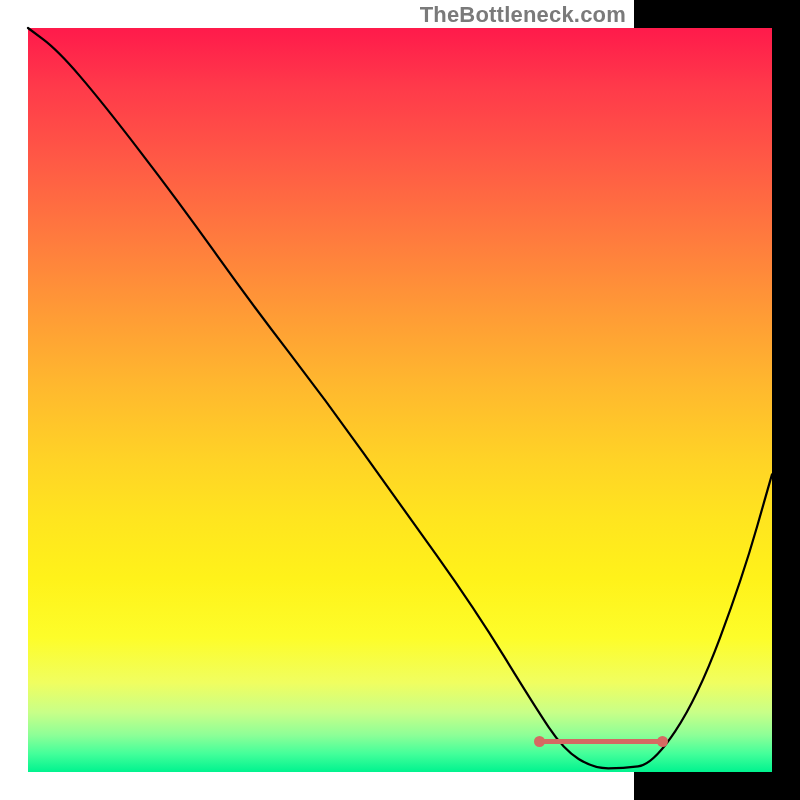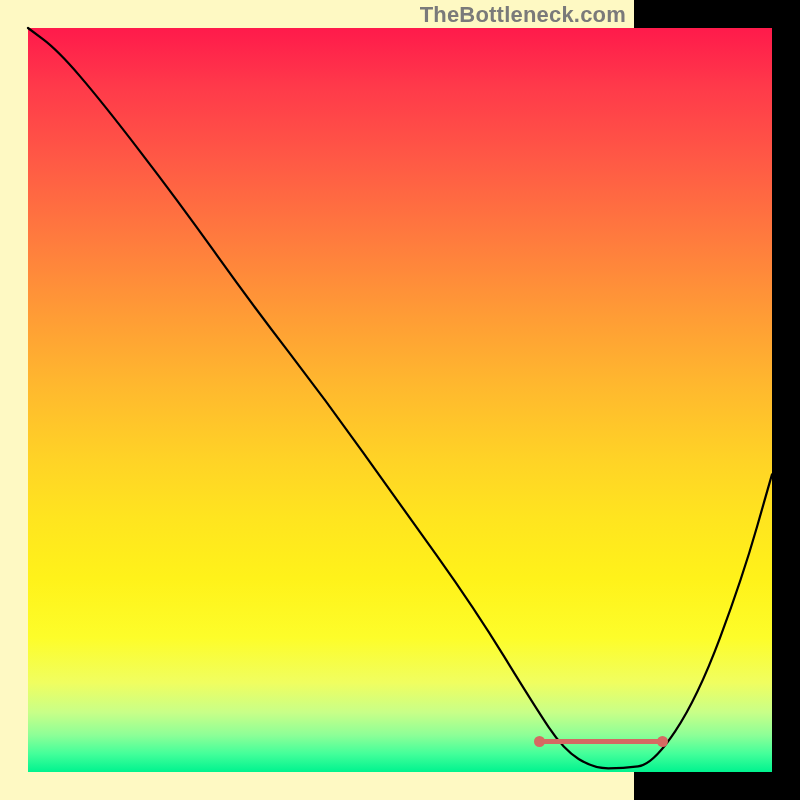--- a/index.html
+++ b/index.html
@@ -1,21 +1,21 @@
 <!DOCTYPE html>
 <html><head>
 <meta charset="utf-8">
 <style>
   * { margin: 0; padding: 0; box-sizing: border-box; }
   html, body { width: 800px; height: 800px; overflow: hidden; background: #000; }
   .frame {
     position: relative;
     width: 634px;
     height: 800px;
-    background: #fef9c3;
+    background: #ffffff;
   }
   .watermark {
     position: absolute;
     top: 2px;
     right: 8px;
     font-family: Arial, Helvetica, sans-serif;
     font-size: 22px;
     font-weight: bold;
     color: #7a7a7a;
     letter-spacing: 0.2px;

